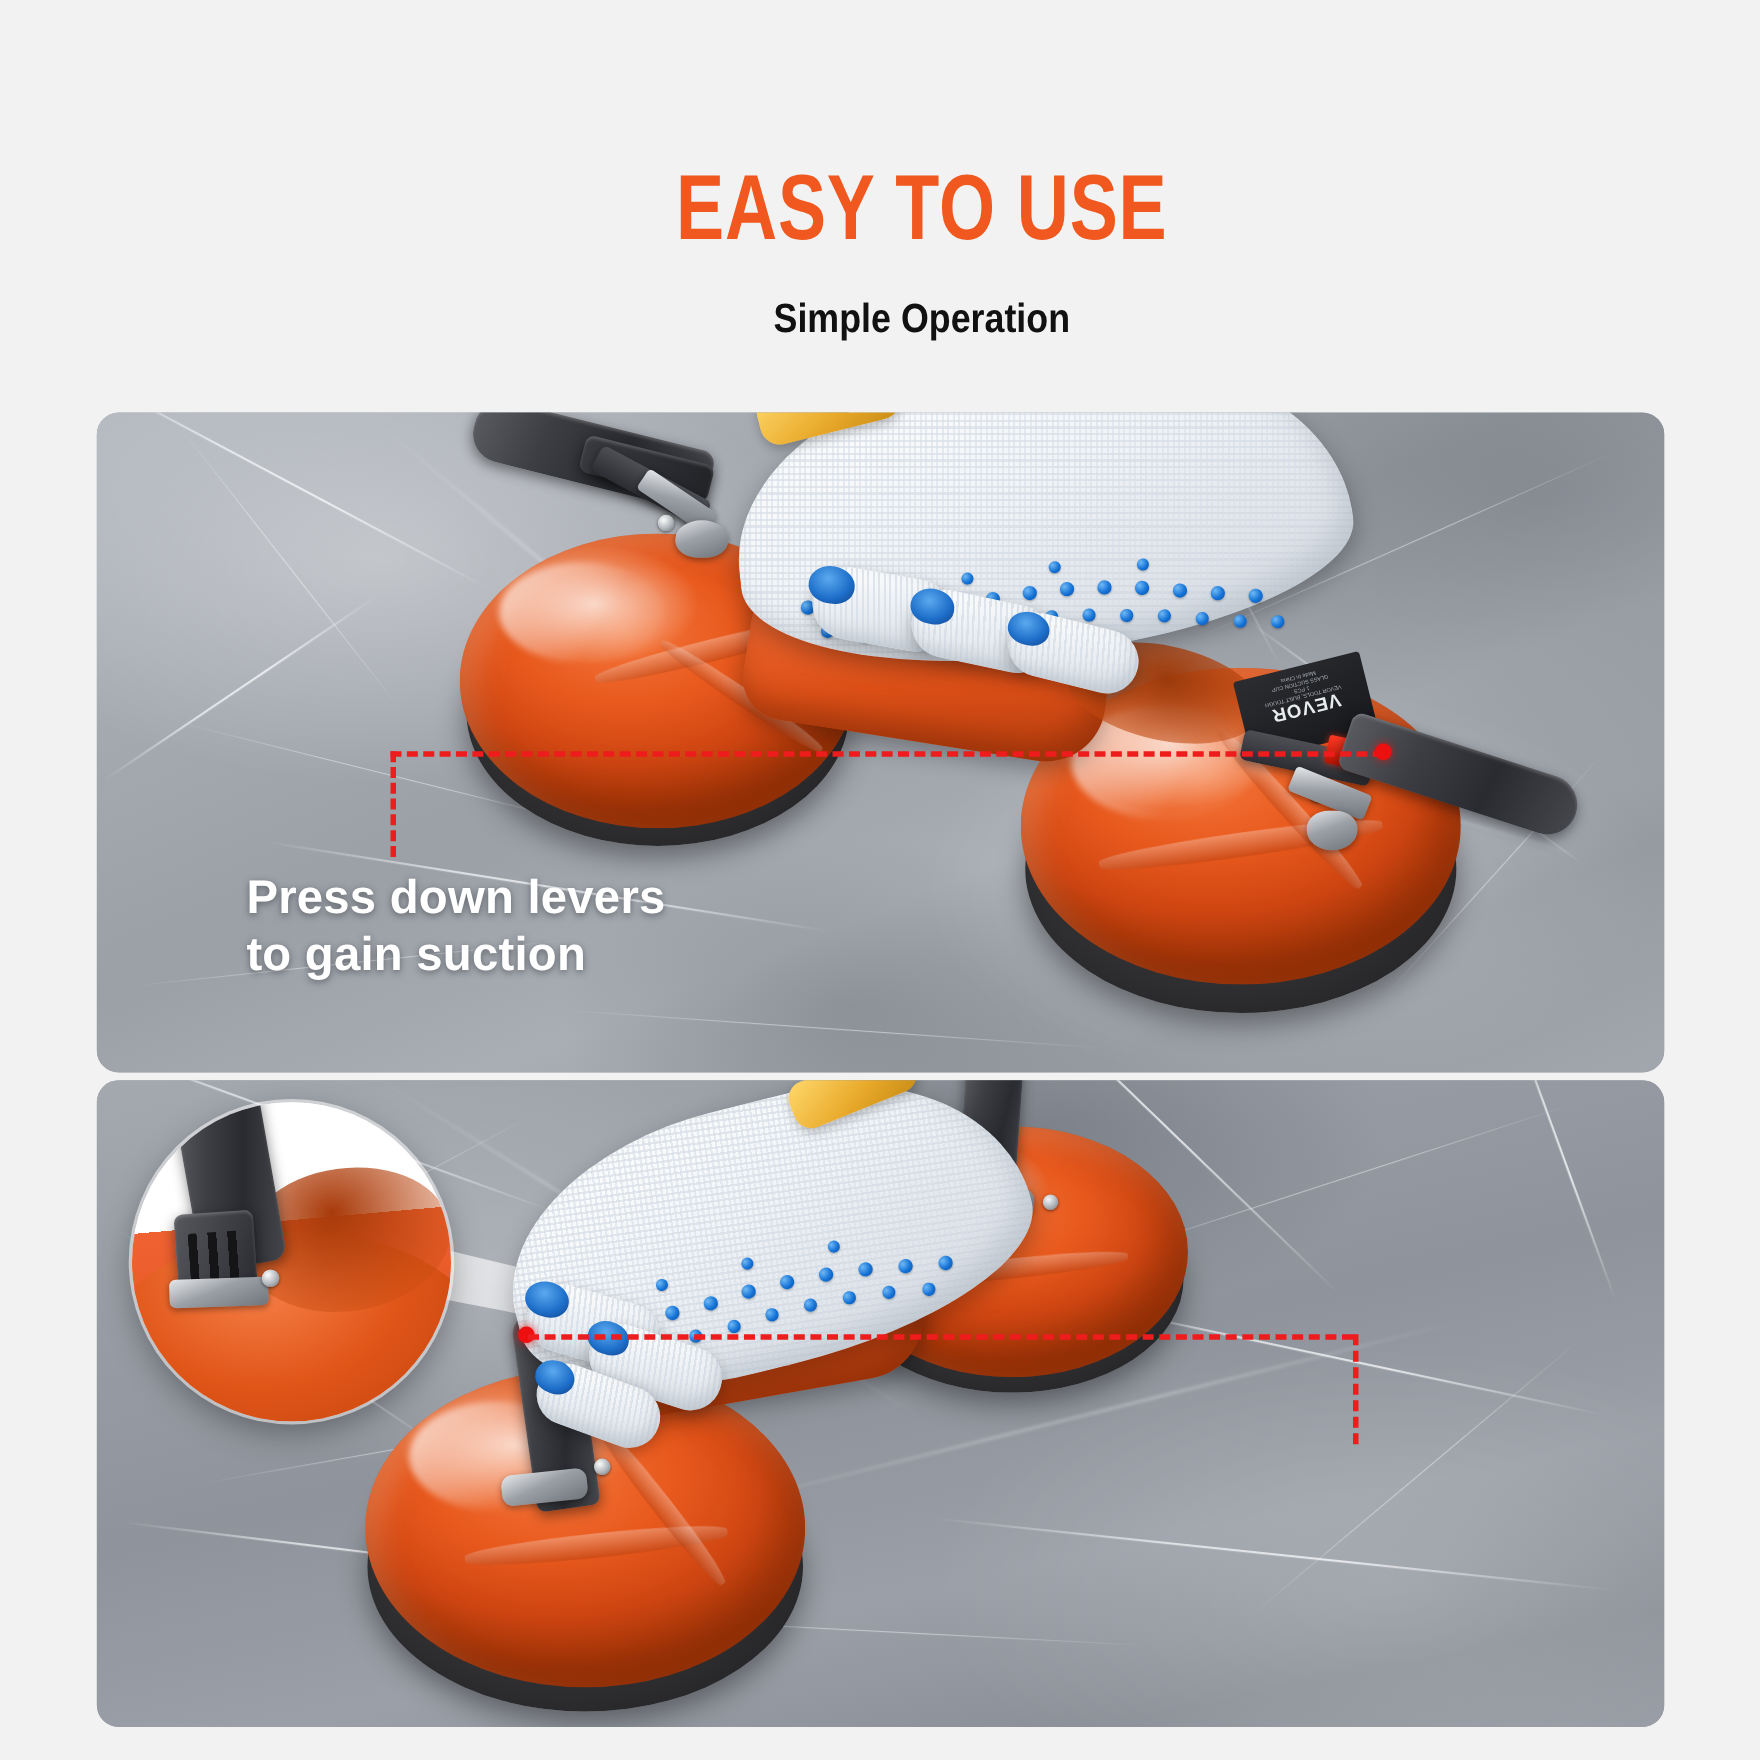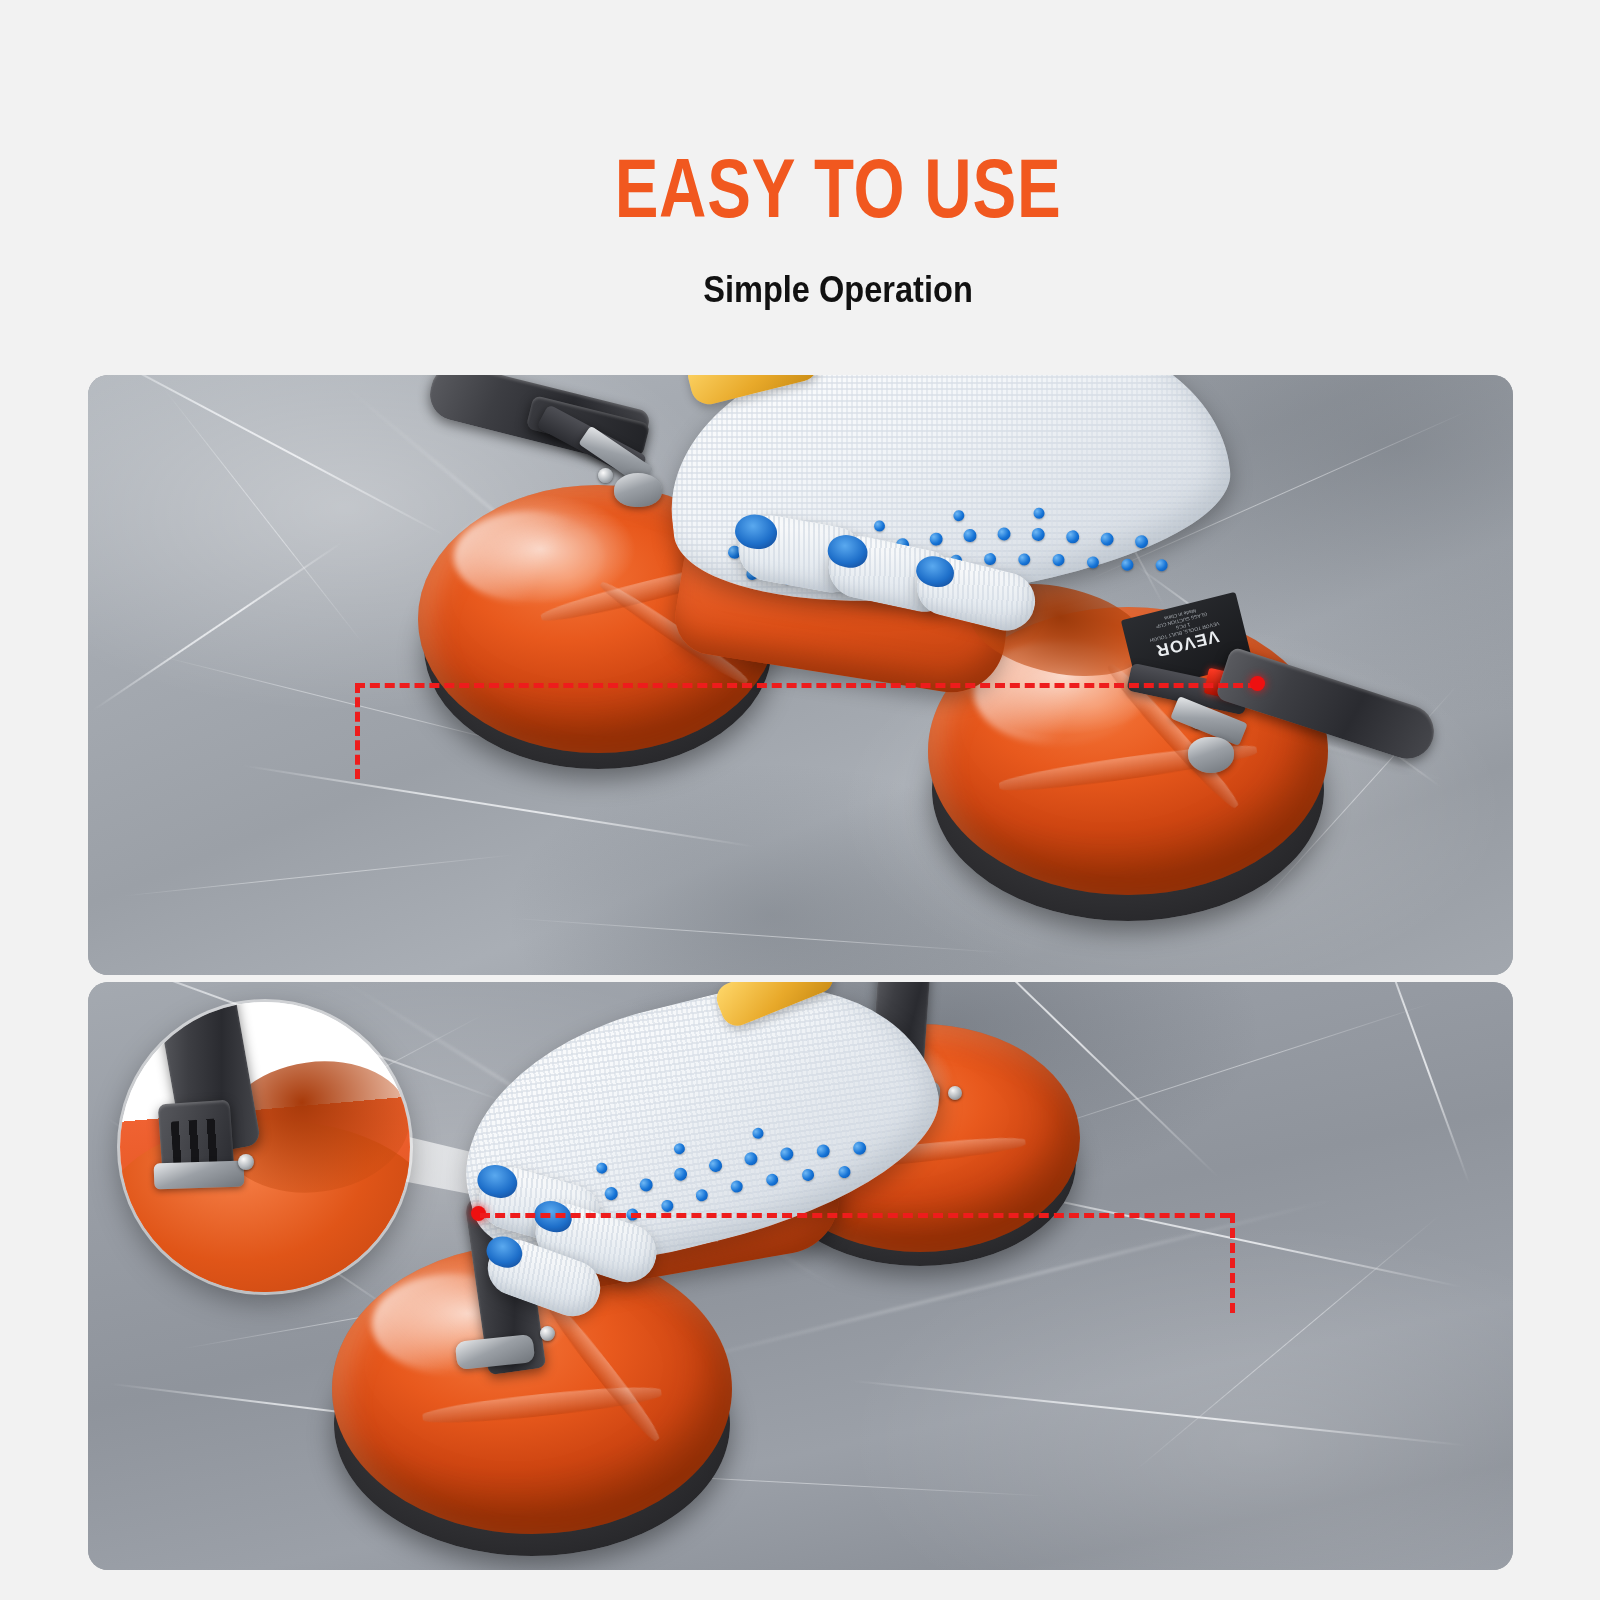--- a/index.html
+++ b/index.html
@@ -350,20 +350,22 @@
     <div class="fingertip" style="left:-4px; top:2px; width:40px; height:32px;"></div>
   </div>
   <div class="finger" style="left:828px; top:190px; width:120px; height:58px; border-radius:36px; transform:rotate(14deg);">
     <div class="fingertip" style="left:-4px; top:2px; width:38px; height:30px;"></div>
   </div>
 
   <div class="dash-h" style="left:267px; top:308px; width:903px;"></div>
   <div class="dash-v" style="left:267px; top:308px; height:96px;"></div>
   <div class="reddot" style="left:1162px; top:301px; width:15px; height:15px;"></div>
 
+  <div class="caption" id="caption-1" style="left:136px; top:415px;">Press down levers
+to gain suction</div>
 </div>
 
 <div class="panel" id="panel-2">
   <div class="marble dark"></div>
 
   <div class="veins">
     <div class="vein" style="left:-30px; top:40px;  width:460px; transform:rotate(20deg);"></div>
     <div class="vein thin" style="left:40px;  top:120px; width:380px; transform:rotate(-28deg);"></div>
     <div class="vein" style="left:-10px; top:230px; width:340px; transform:rotate(34deg);"></div>
     <div class="vein thin" style="left:90px;  top:330px; width:420px; transform:rotate(-10deg);"></div>

